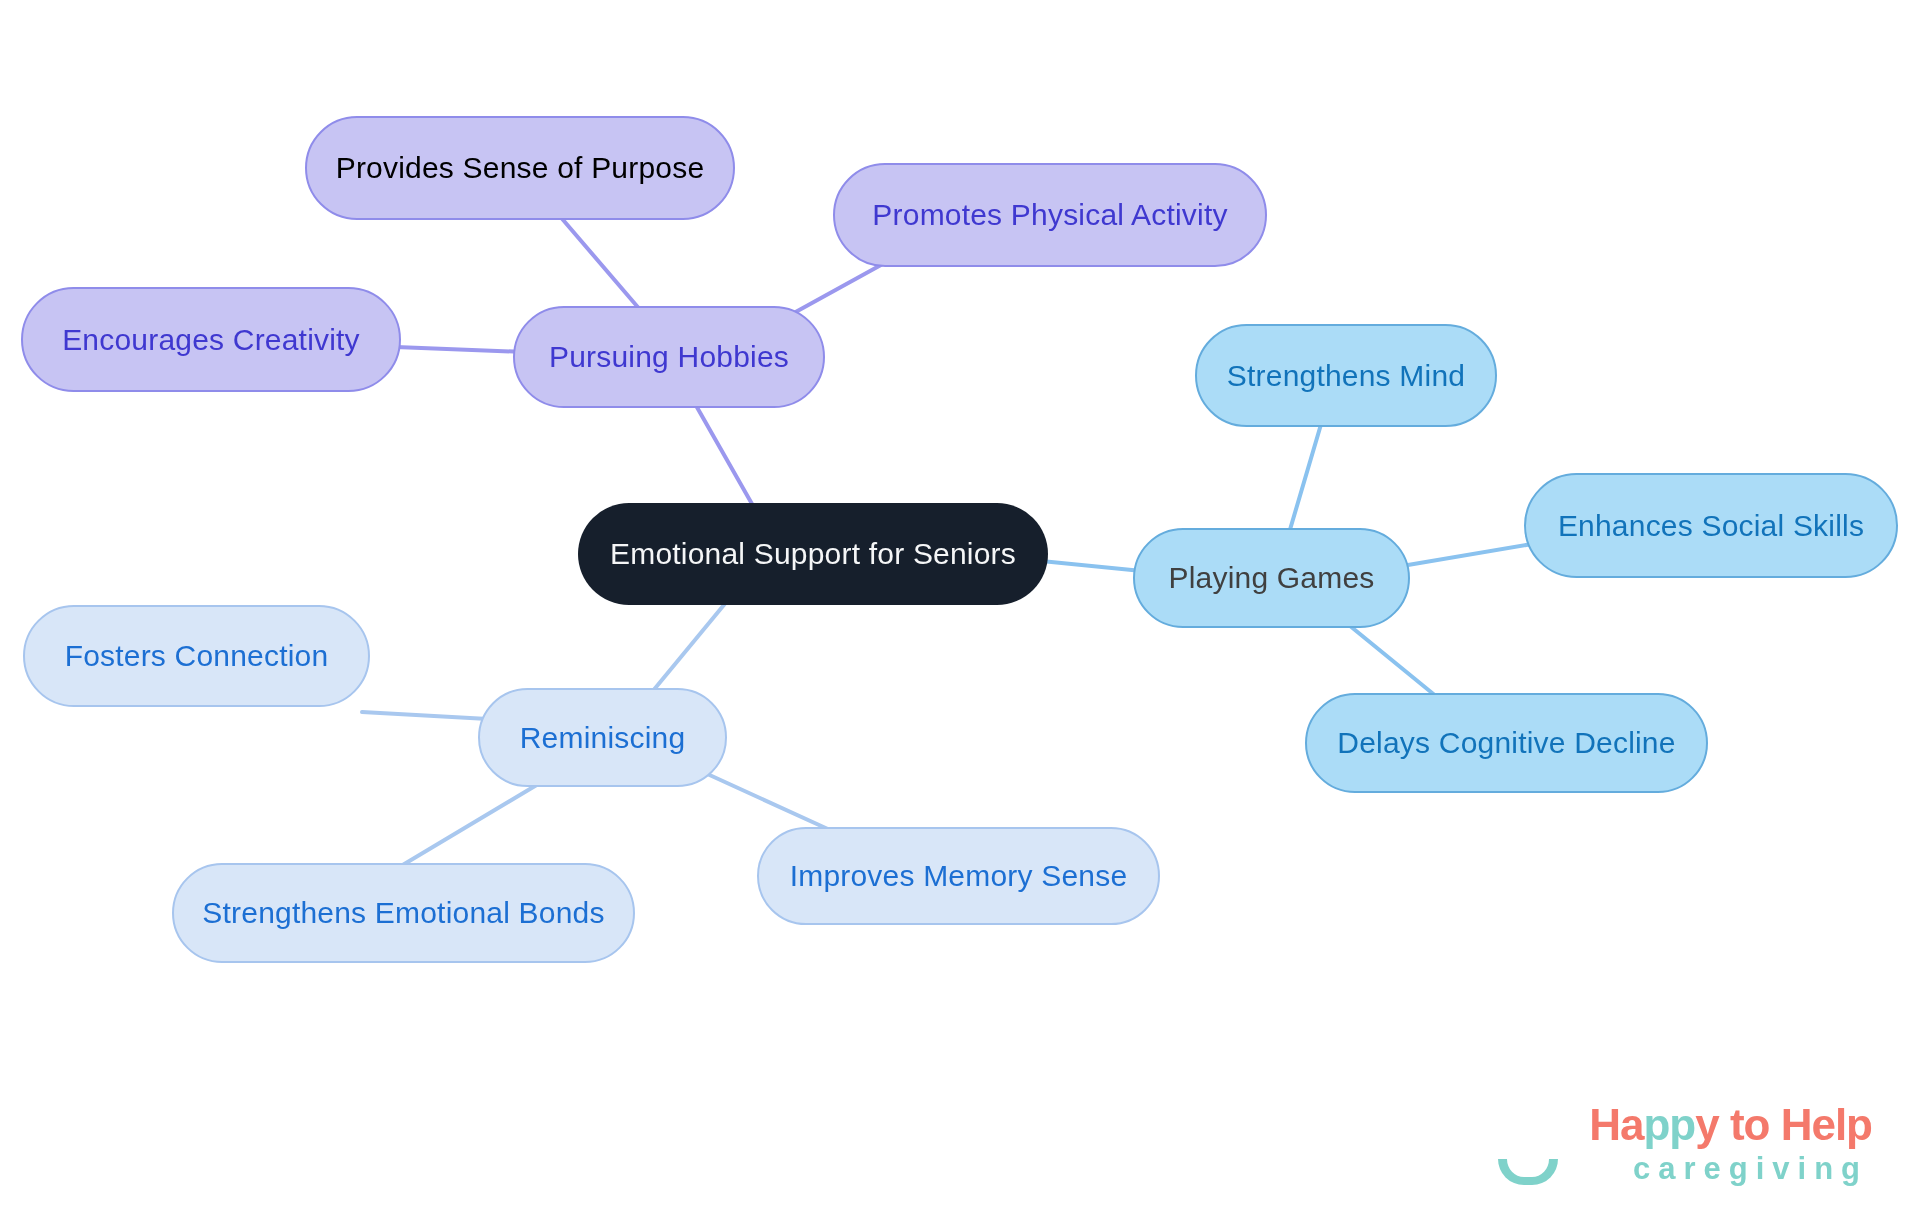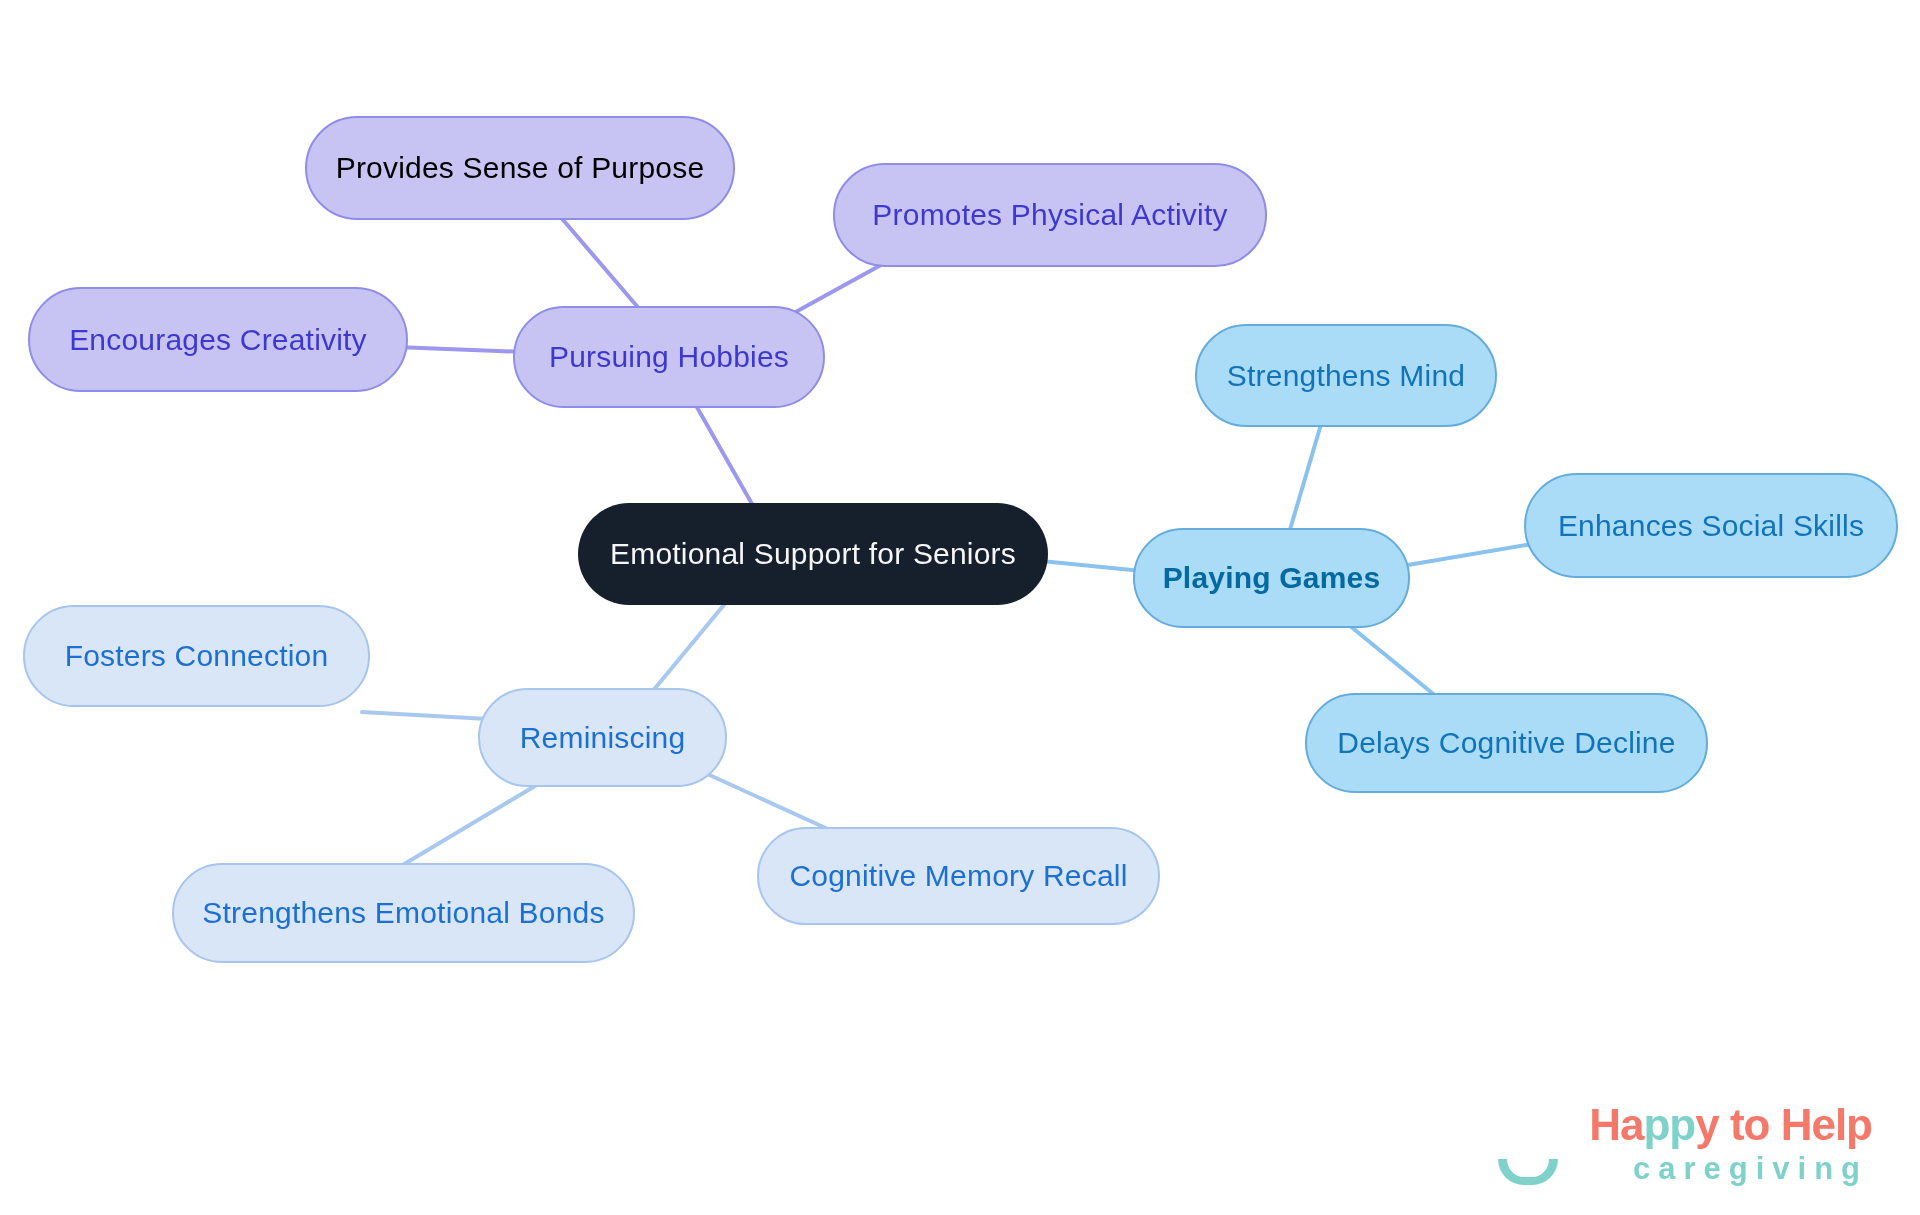--- a/index.html
+++ b/index.html
@@ -12,21 +12,21 @@
     position:absolute;z-index:1;display:flex;align-items:center;justify-content:center;
     border:2px solid transparent;border-radius:60px;box-sizing:border-box;
     font-size:30px;letter-spacing:.2px;white-space:nowrap;cursor:default;
   }
   .node.root{font-size:30px;border:none;}
   
   #n-root{left:578px;top:503px;width:470px;height:102px;}
   #n-hobbies{left:513px;top:306px;width:312px;height:102px;}
   #n-purpose{left:305px;top:116px;width:430px;height:104px;}
   #n-physical{left:833px;top:163px;width:434px;height:104px;}
-  #n-creativity{left:28px;top:287px;width:380px;height:105px;}
+  #n-creativity{left:21px;top:287px;width:380px;height:105px;}
   #n-games{left:1133px;top:528px;width:277px;height:100px;}
   #n-mind{left:1195px;top:324px;width:302px;height:103px;}
   #n-social{left:1524px;top:473px;width:374px;height:105px;}
   #n-decline{left:1305px;top:693px;width:403px;height:100px;}
   #n-reminiscing{left:478px;top:688px;width:249px;height:99px;}
   #n-connection{left:23px;top:605px;width:347px;height:102px;}
   #n-bonds{left:172px;top:863px;width:463px;height:100px;}
   #n-recall{left:757px;top:827px;width:403px;height:98px;}
   
   .logo{position:absolute;right:48px;top:1103px;width:470px;z-index:1;text-align:right;}
@@ -62,29 +62,29 @@
     <line x1="703" y1="772" x2="830" y2="830" stroke-width="4" stroke-linecap="round" stroke="#A9C8EF"></line>
   </svg>
 
   <div class="node root" id="n-root" style="background: rgb(22, 31, 44); border-color: rgb(22, 31, 44); color: rgb(245, 246, 247);">Emotional Support for Seniors</div>
 
   <div class="node" id="n-hobbies" style="background: rgb(199, 196, 243); border-color: rgb(143, 140, 234); color: rgb(63, 56, 208);">Pursuing Hobbies</div>
   <div class="node" id="n-purpose" style="background: rgb(199, 196, 243); border-color: rgb(143, 140, 234); color: #000000;">Provides Sense of Purpose</div>
   <div class="node" id="n-physical" style="background: rgb(199, 196, 243); border-color: rgb(143, 140, 234); color: rgb(63, 56, 208);">Promotes Physical Activity</div>
   <div class="node" id="n-creativity" style="background: rgb(199, 196, 243); border-color: rgb(143, 140, 234); color: rgb(63, 56, 208);">Encourages Creativity</div>
 
-  <div class="node" id="n-games" style="background: rgb(171, 220, 247); border-color: rgb(100, 172, 221); color: #0369a1; font-weight: bold;">Playing Games</div>
+  <div class="node" id="n-games" style="background: rgb(171, 220, 247); border-color: rgb(100, 172, 221); color: #404040;">Playing Games</div>
   <div class="node" id="n-mind" style="background: rgb(171, 220, 247); border-color: rgb(100, 172, 221); color: rgb(17, 115, 186);">Strengthens Mind</div>
   <div class="node" id="n-social" style="background: rgb(171, 220, 247); border-color: rgb(100, 172, 221); color: rgb(17, 115, 186);">Enhances Social Skills</div>
   <div class="node" id="n-decline" style="background: rgb(171, 220, 247); border-color: rgb(100, 172, 221); color: rgb(17, 115, 186);">Delays Cognitive Decline</div>
 
   <div class="node" id="n-reminiscing" style="background: rgb(216, 230, 248); border-color: rgb(167, 197, 238); color: rgb(28, 111, 211);">Reminiscing</div>
   <div class="node" id="n-connection" style="background: rgb(216, 230, 248); border-color: rgb(167, 197, 238); color: rgb(28, 111, 211);">Fosters Connection</div>
   <div class="node" id="n-bonds" style="background: rgb(216, 230, 248); border-color: rgb(167, 197, 238); color: rgb(28, 111, 211);">Strengthens Emotional Bonds</div>
-  <div class="node" id="n-recall" style="background: rgb(216, 230, 248); border-color: rgb(167, 197, 238); color: rgb(28, 111, 211);">Cognitive Memory Recall</div>
+  <div class="node" id="n-recall" style="background: rgb(216, 230, 248); border-color: rgb(167, 197, 238); color: rgb(28, 111, 211);">Improves Memory Sense</div>
 
   <div class="logo">
     <div class="logo-main">
       <span style="color: rgb(244, 121, 107);">Ha</span><span style="color: rgb(127, 210, 202);">pp</span><span style="color: rgb(244, 121, 107);">y</span><span style="color: rgb(244, 121, 107);"> to </span><span style="color: rgb(244, 121, 107);">Help</span>
     </div>
     <div class="smile" style="border-color: rgb(127, 210, 202);"></div>
     <div class="logo-tagline" style="color: rgb(127, 210, 202);">caregiving</div>
   </div>
 
 </div>

